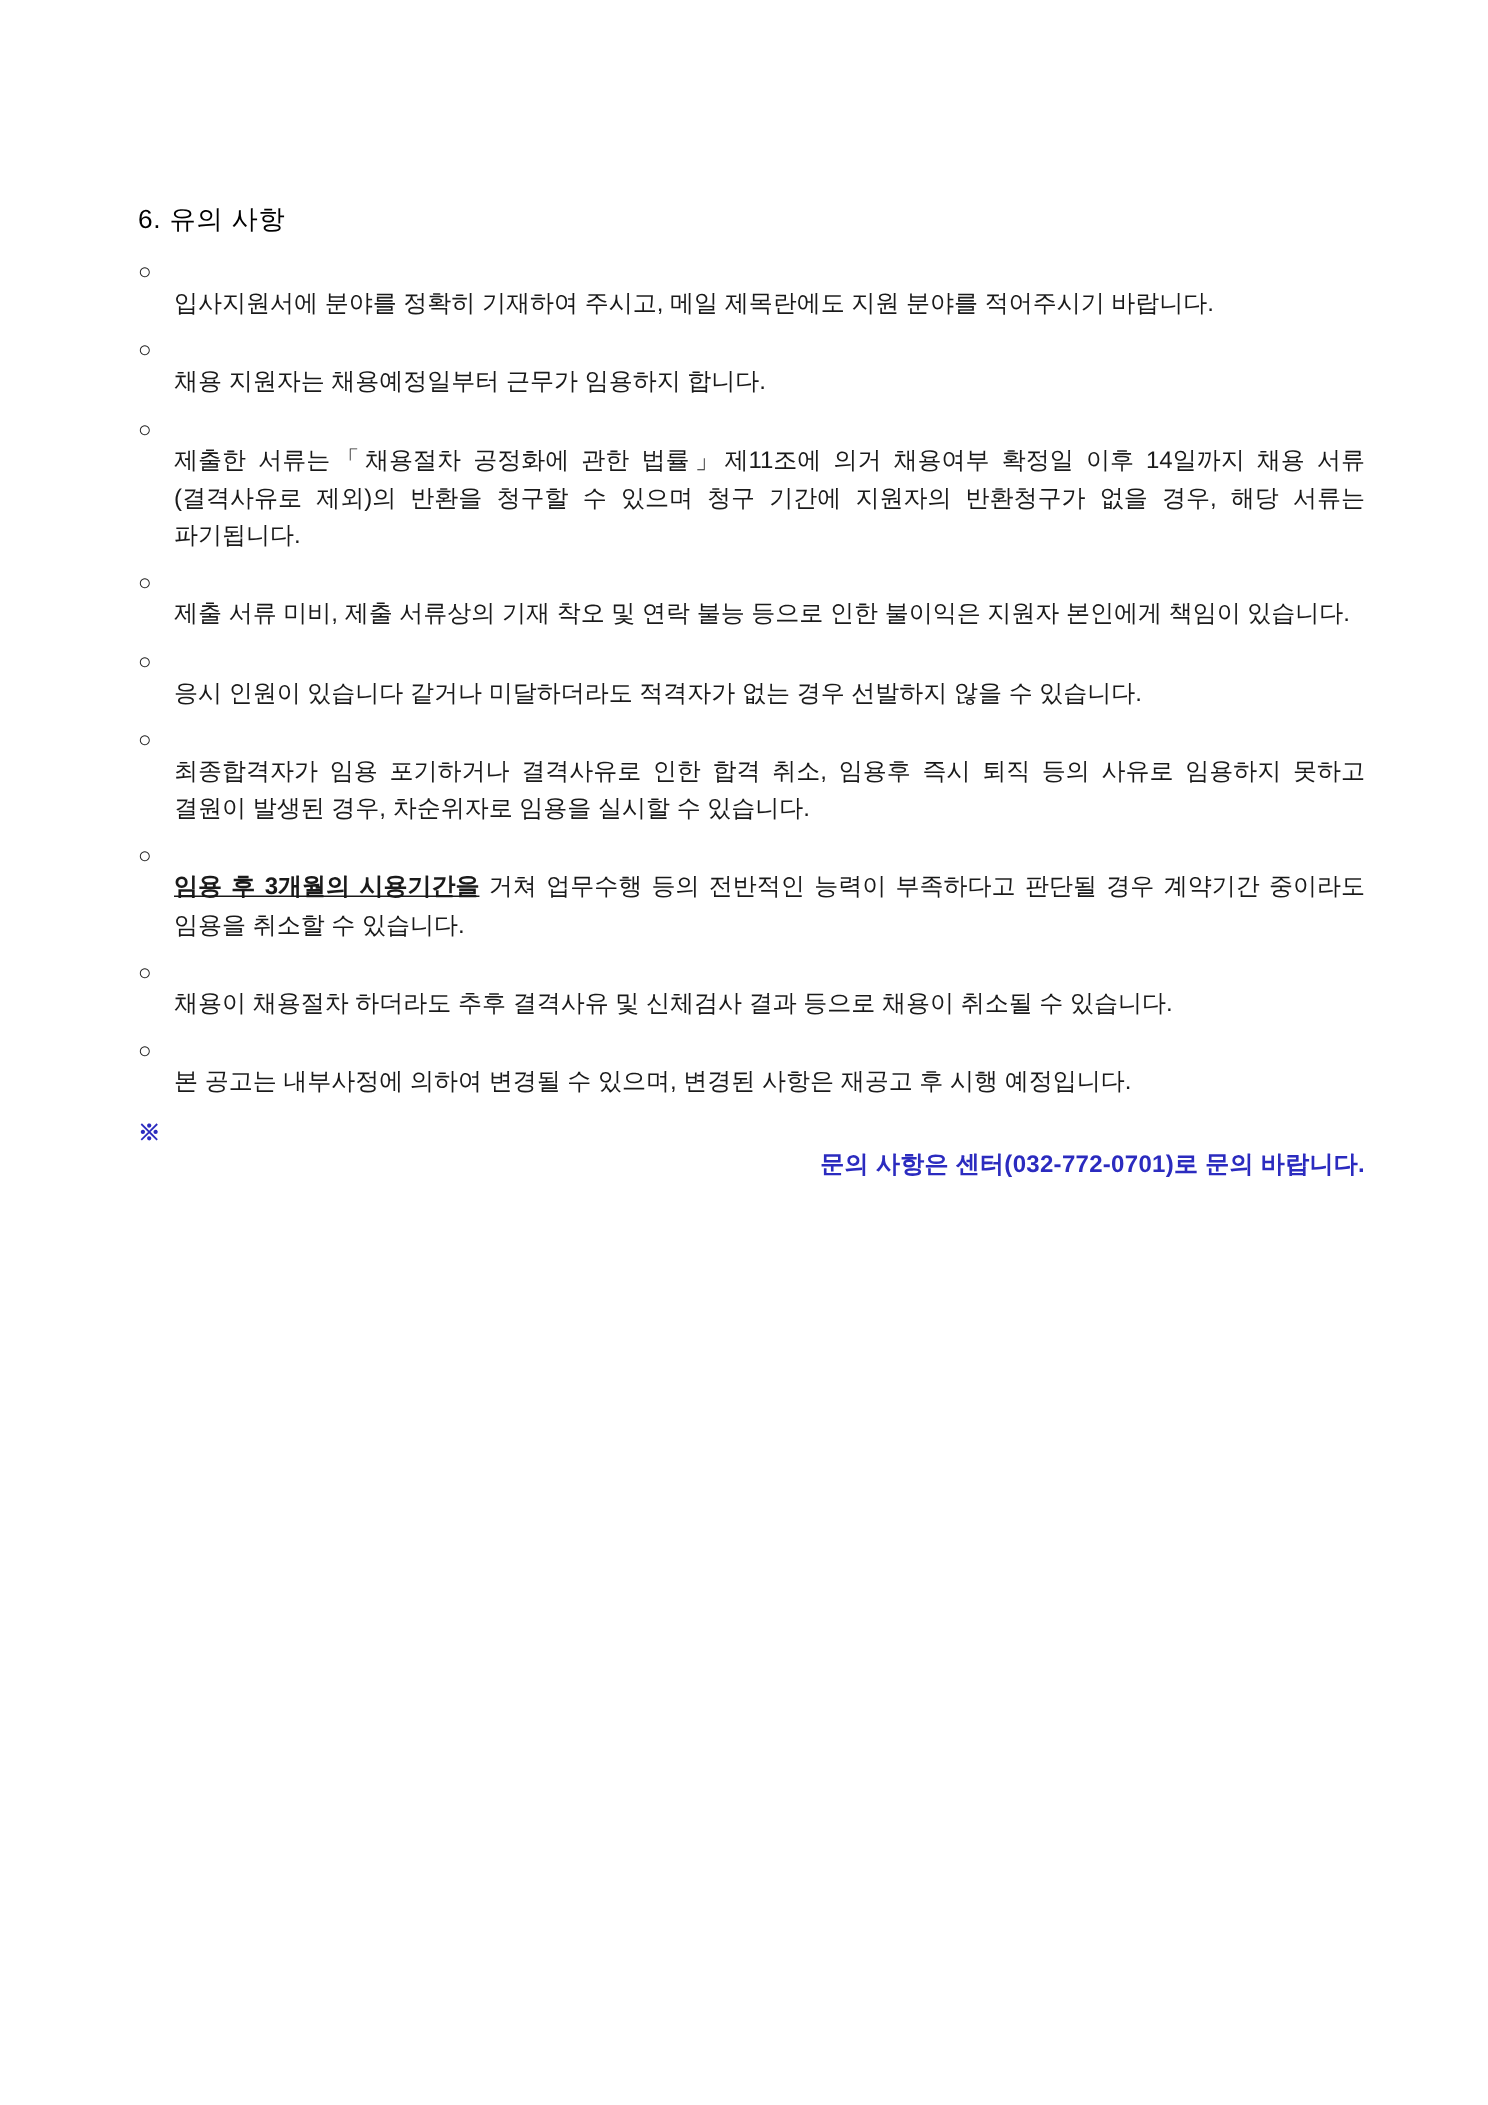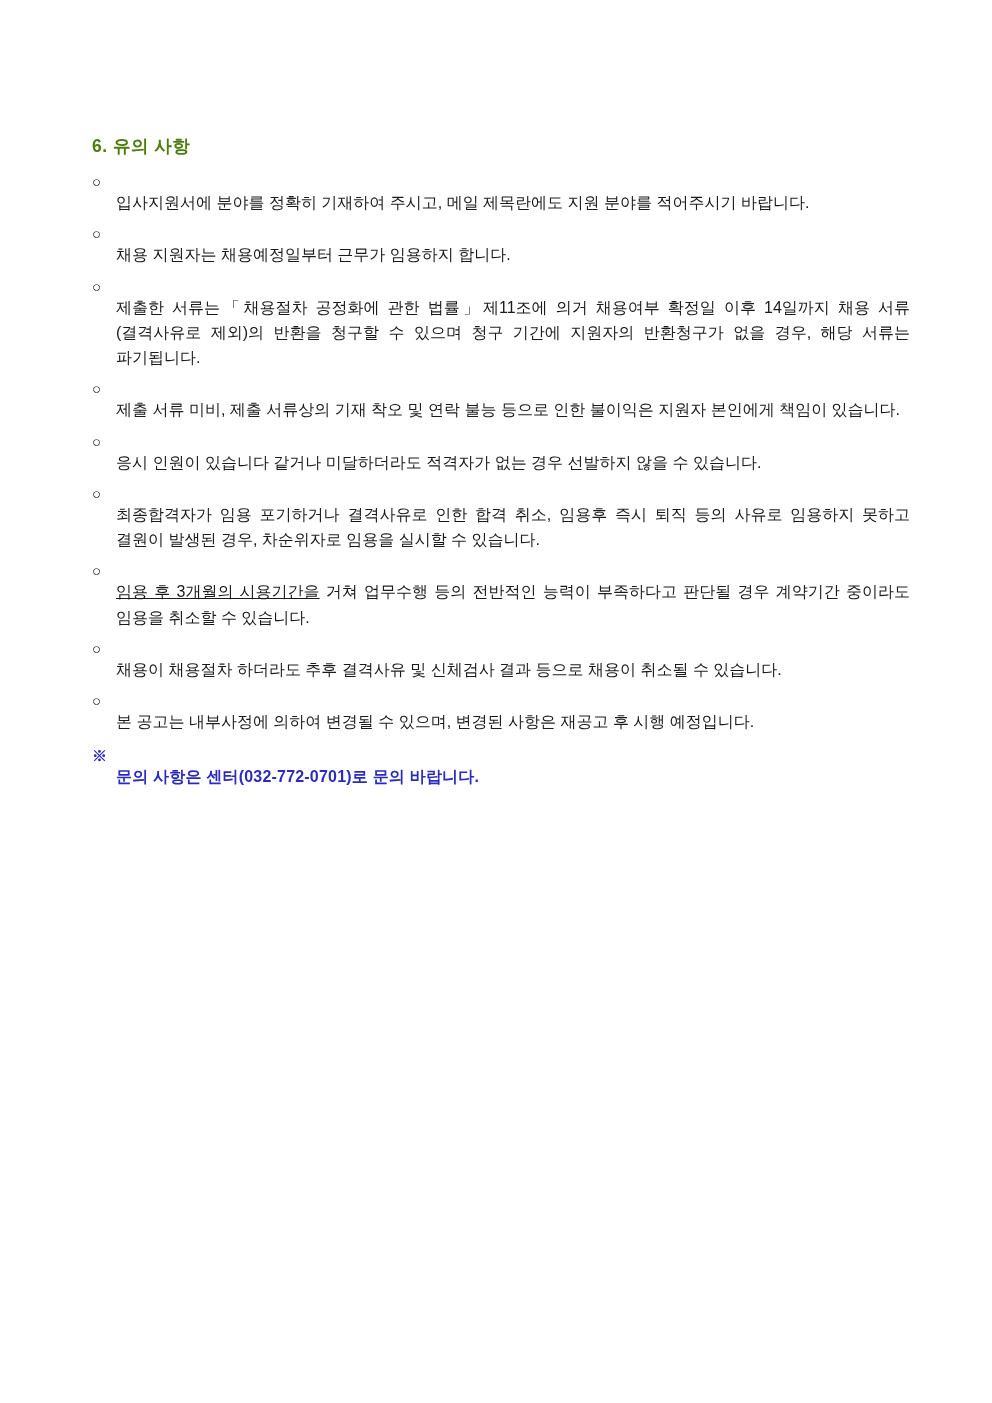--- a/index.html
+++ b/index.html
@@ -25,23 +25,23 @@
   }
   .content {
     position: absolute;
     left: 92px;
     top: 134px;
     width: 818px;
   }
   .section-title {
     font-size: 17.5px;
     letter-spacing: 0.5px;
-    color: #4d7c0f;
+    color: #000000;
     margin: 0 0 12px 0;
-    font-weight: 700;
+    font-weight: 400;
   }
   .item {
     display: flex;
     align-items: flex-start;
     margin-bottom: 7px;
     font-size: 16px;
     line-height: 1.58;
     color: #1a1a1a;
   }
   .bullet {
@@ -55,39 +55,39 @@
     flex: 1 1 auto;
     text-align: justify;
     text-justify: inter-character;
     word-break: keep-all;
     margin-top: 20px;
   }
   .item-text.nowrap {
     text-align: left;
   }
   .underline-bold {
-    font-weight: normal;
+    font-weight: bold;
     text-decoration: underline;
   }
   .notice {
     display: flex;
     align-items: flex-start;
     margin-top: 10px;
     font-size: 16px;
     line-height: 1.58;
     color: #2b2bbf;
     font-weight: bold;
   }
   .notice .bullet {
     color: #2b2bbf;
     width: 24px;
     font-weight: bold;
   }
   .notice .item-text {
-    text-align: left;
+    text-align: right;
     letter-spacing: 0.2px;
   }
 </style>
 </head>
 <body>
 
 <div class="page">
   <div class="content">
 
     <h1 class="section-title">

